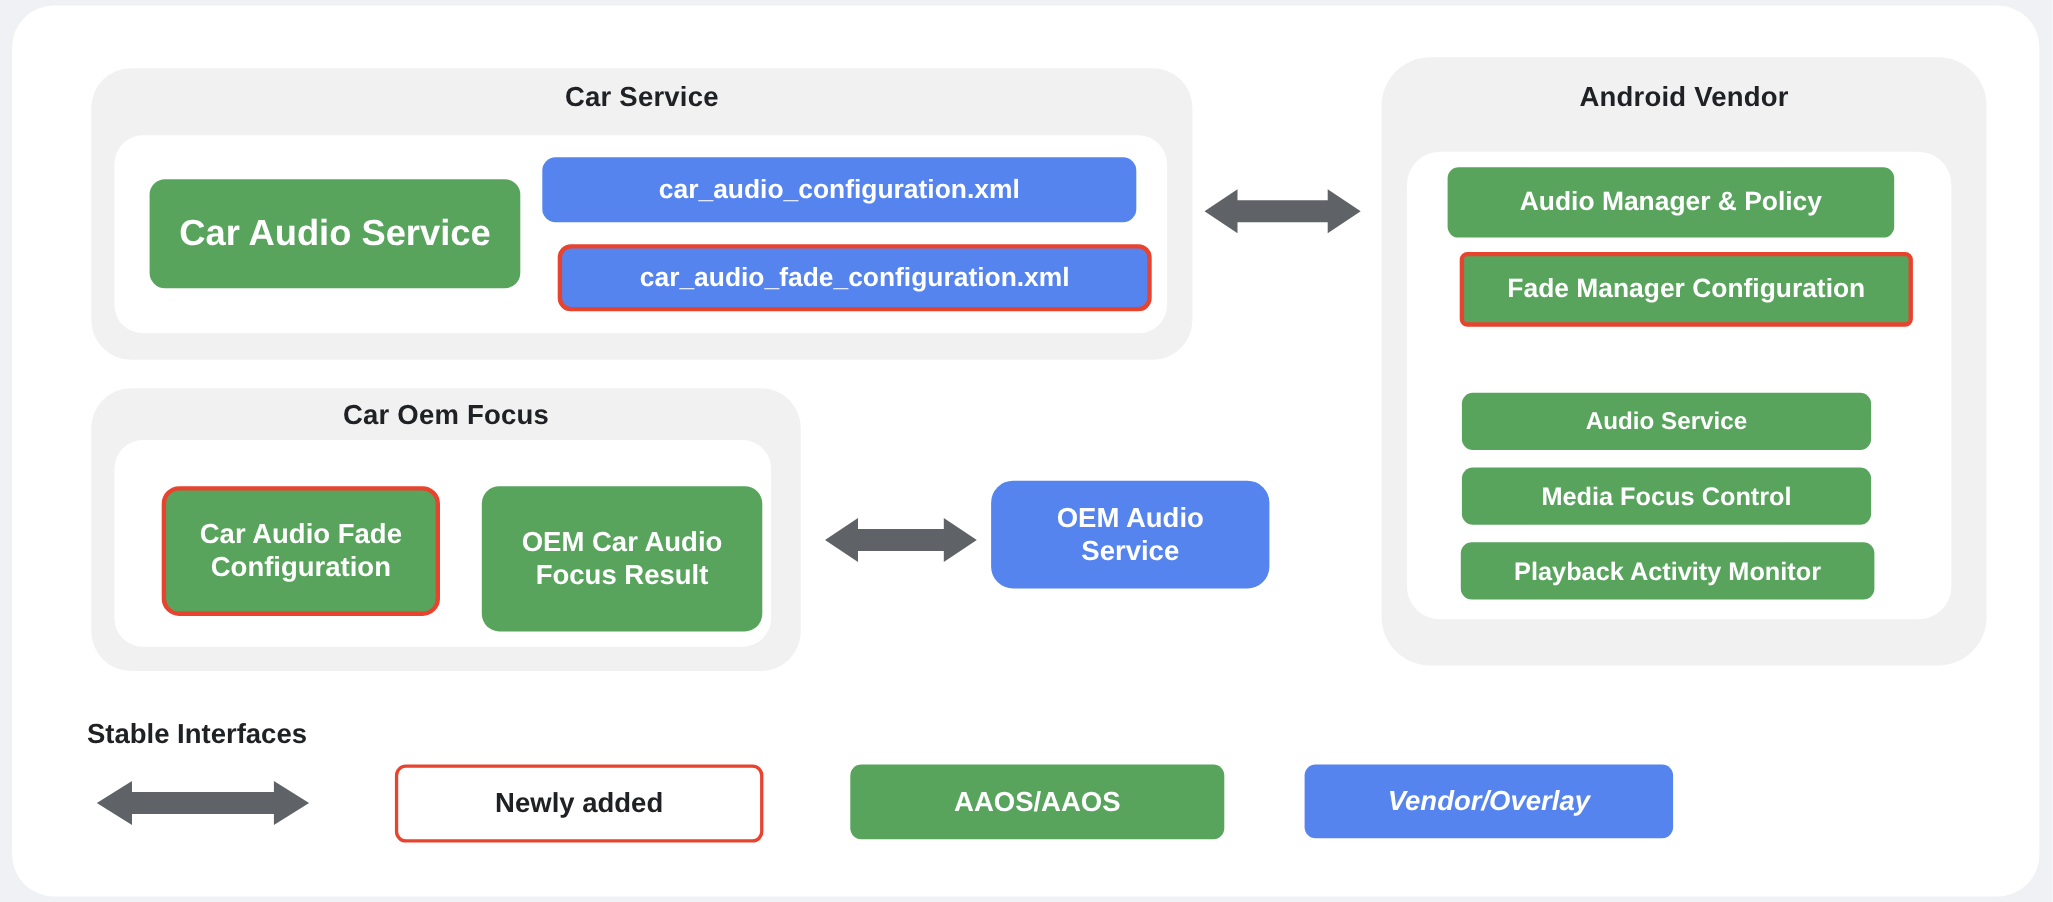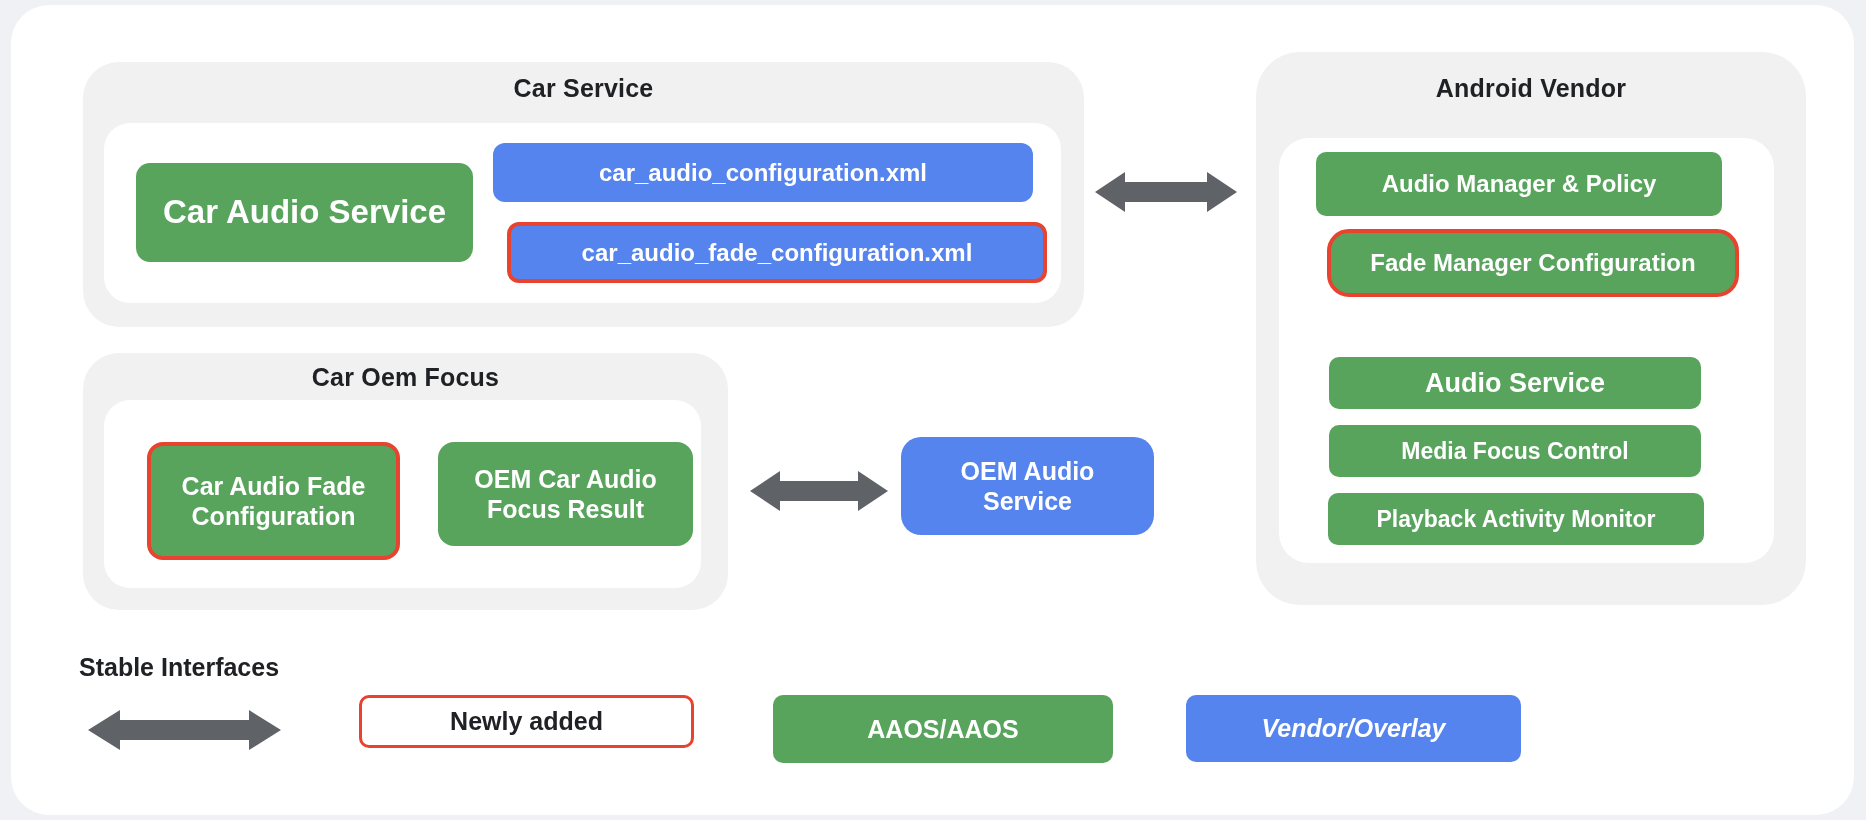--- a/index.html
+++ b/index.html
@@ -33,51 +33,51 @@
   .p-car-service{left:21px;top:61px;width:957px;height:180px;border-radius:26px;}
   .n-car-audio-service{left:32px;top:40px;width:337px;height:99px;border-radius:14px;font-size:33px;}
   .n-config-xml{left:389px;top:20px;width:540px;height:59px;border-radius:12px;}
   .n-fade-config-xml{left:389px;top:99px;width:540px;height:61px;border-radius:12px;}
 
   
   .g-android-media{left:1245px;top:47px;width:550px;height:553px;border-radius:44px;}
   .g-android-media .group-title{top:22px;}
   .p-android-media{left:23px;top:86px;width:495px;height:425px;border-radius:30px;}
   .n-audio-manager{left:37px;top:14px;width:406px;height:64px;border-radius:10px;}
-  .n-fade-manager{left:34px;top:91px;width:412px;height:68px;border-radius:22px;}
-  .n-audio-svc{left:50px;top:219px;width:372px;height:52px;border-radius:10px;font-size:27px;}
+  .n-fade-manager{left:34px;top:91px;width:412px;height:68px;border-radius:7px;}
+  .n-audio-svc{left:50px;top:219px;width:372px;height:52px;border-radius:10px;font-size:22px;}
   .n-media-focus{left:50px;top:287px;width:372px;height:52px;border-radius:10px;font-size:23px;}
   .n-playback{left:49px;top:355px;width:376px;height:52px;border-radius:10px;font-size:23px;}
 
   
   .g-car-oem-focus{left:72px;top:348px;width:645px;height:257px;border-radius:36px;}
   .g-car-oem-focus .group-title{top:10px;}
   .p-car-oem-focus{left:21px;top:47px;width:597px;height:188px;border-radius:26px;}
   .n-car-audio-fade{left:29px;top:42px;width:253px;height:118px;border-radius:16px;font-size:25px;padding:0 18px;}
-  .n-oem-focus-result{left:334px;top:42px;width:255px;height:104px;border-radius:16px;font-size:25px;padding:0 14px;}
+  .n-oem-focus-result{left:334px;top:42px;width:255px;height:132px;border-radius:16px;font-size:25px;padding:0 14px;}
 
   
   .n-oem-audio-service{left:890px;top:432px;width:253px;height:98px;border-radius:20px;font-size:25px;padding:0 48px;}
 
   
   .arrow{position:absolute;}
   .a-top{left:1082px;top:165px;}
   .a-mid{left:737px;top:464px;}
   .a-legend{left:75px;top:703px;}
 
   
   .legend-title{
     position:absolute;left:68px;top:648px;font-size:25px;
     color:var(--text-dark,#202124);
   }
   .legend-box{
     position:absolute;display:flex;align-items:center;justify-content:center;
     font-size:25px;box-sizing:border-box;border-radius:10px;color:var(--text-light,#fff);
   }
-  .l-newly-added{left:348px;top:690px;width:335px;height:53px;background:#fff;
+  .l-newly-added{left:348px;top:690px;width:335px;height:71px;background:#fff;
     border:3px solid var(--red,#E8432F);color:var(--text-dark,#202124);}
   .l-aaos{left:762px;top:690px;width:340px;height:68px;}
   .l-vendor{left:1175px;top:690px;width:335px;height:67px;font-style:italic;}
 </style>
 </head>
 <body>
 
 <div class="stage">
   <div class="card">
 

